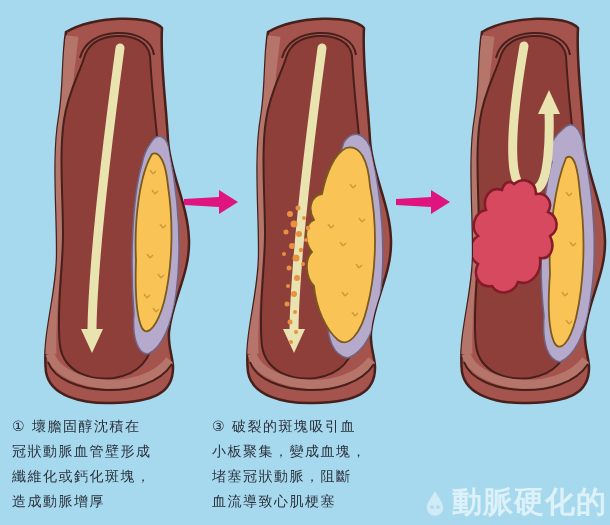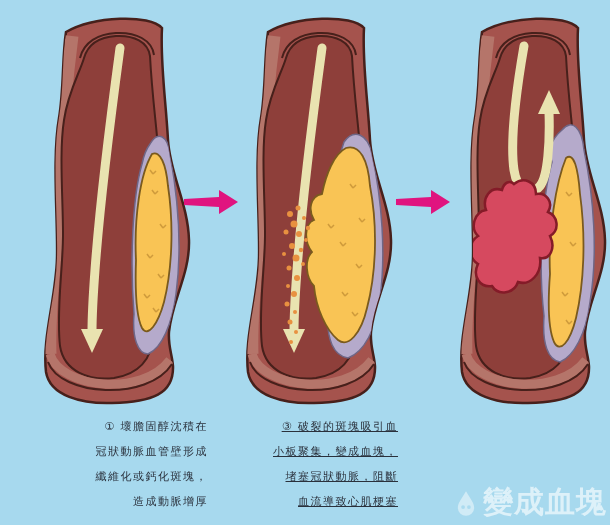--- a/index.html
+++ b/index.html
@@ -12,30 +12,29 @@
     font-family:"DejaVu Sans","Liberation Sans",sans-serif;
     overflow:hidden;position:relative;
   }
   .stage{width:610px;height:525px;position:relative;}
   .art{display:block;position:absolute;top:0;left:0;}
   .captions{
     position:absolute;left:0;top:408px;width:610px;height:117px;
     display:grid;grid-template-columns:208px 190px 212px;
   }
   .caption{
-    font-size:11px;line-height:25px;letter-spacing:1.5px;
+    font-size:14px;line-height:25px;letter-spacing:1.5px;
     color:var(--caption-text);
     white-space:pre-line;
     padding-top:6px;
     font-weight:500;
-    text-align:right;
   }
   .caption.c1{padding-left:12px;}
   .caption.c2{padding-left:18px;}
-  .caption.c3{padding-left:4px;text-decoration:underline;}
+  .caption.c3{padding-left:4px;}
   .watermark{
     position:absolute;right:3px;bottom:2px;
     display:flex;align-items:center;gap:3px;
     color:rgba(255,255,255,0.62);
     font-size:30px;font-weight:700;letter-spacing:1px;
     pointer-events:none;
   }
   .watermark svg{display:block;opacity:0.75;}
 </style>
 </head>
@@ -196,16 +195,16 @@
   </div>
 
   <div class="watermark">
     <span>
       <svg width="28" height="28" viewBox="0 0 24 24">
         <path d="M12,2 C8,8.5 5,12.5 5,16 a7,7 0 0 0 14,0 C19,12.5 16,8.5 12,2 Z" fill="rgba(255,255,255,0.62)"></path>
         <circle cx="9.5" cy="15.5" r="1.6" fill="rgba(167,217,238,0.9)"></circle>
         <circle cx="14.5" cy="15.5" r="1.6" fill="rgba(167,217,238,0.9)"></circle>
       </svg>
     </span>
-    <span>變成血塊</span>
+    <span>動脈硬化的</span>
   </div>
 
 </div>
 
 </body></html>

